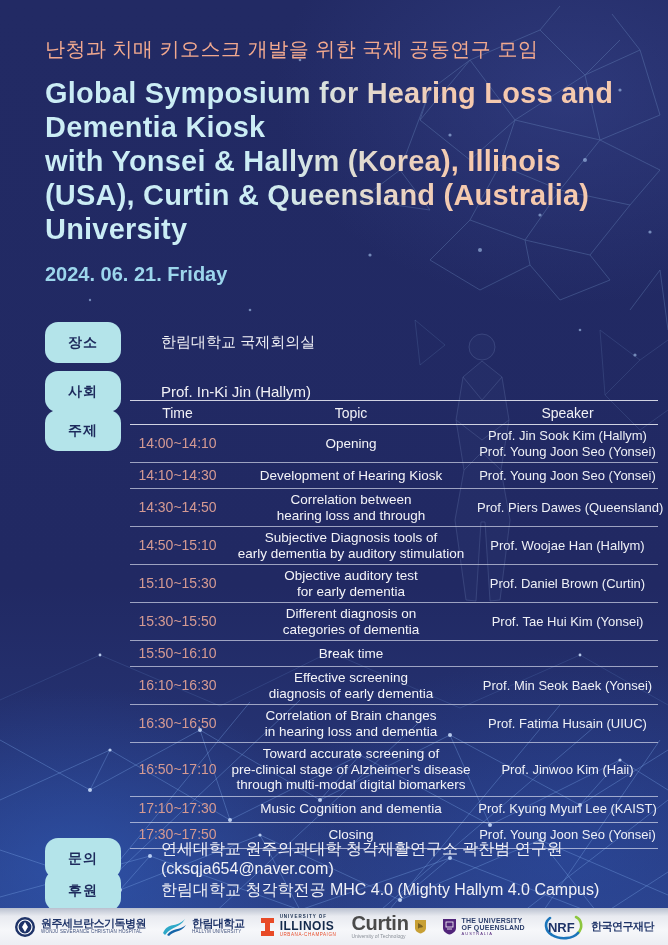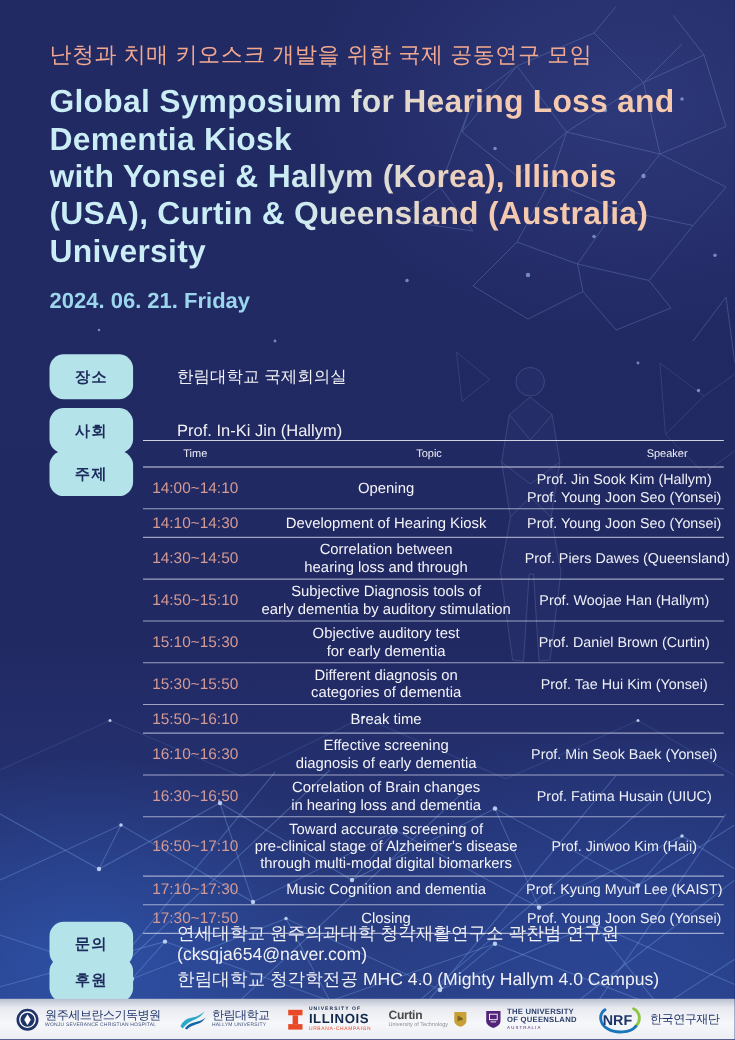--- a/index.html
+++ b/index.html
@@ -56,22 +56,21 @@
 
   .schedule {
     position:absolute; left:130px; right:10px; top:400px;
     color:#f1f1f6;
   }
   .t-head {
     display:grid; grid-template-columns:95px 252px 1fr;
     border-top:1px solid rgba(238,240,248,0.85);
     border-bottom:1px solid rgba(238,240,248,0.85);
     height:25px; align-items:center;
-    font-size:10px;
-    gap:39px;
+    font-size:14px;
   }
   .t-head > div { text-align:center; }
   .t-row {
     display:grid; grid-template-columns:95px 252px 1fr;
     align-items:center; min-height:26px; padding:3px 0;
     border-bottom:1px solid rgba(225,228,242,0.65);
   }
   .t-cell { text-align:center; white-space:pre; line-height:15.5px; font-size:13.5px; }
   .t-cell.c-time { color:#d59a93; font-size:14px; }
   .t-cell.c-topic { color:#f4f4f8;text-align:center; }
@@ -79,26 +78,26 @@
 
   .logo-strip {
     position:absolute; left:0; right:0; bottom:0; height:37px; z-index:2;
     background:linear-gradient(180deg,#b9c0cf 0%,#e8eaf0 22%,#f6f7fa 60%,#eceef3 100%);
     display:flex; align-items:center; justify-content:space-between;
     padding:0 14px;
   }
   .logo { display:flex; align-items:center; gap:5px; }
   .logo svg { flex:0 0 auto; }
   .l-stack { display:flex; flex-direction:column; line-height:1.05; }
-  .l-kr { font-size:11px; font-weight:normal; color:#1e3368; letter-spacing:-0.5px; }
+  .l-kr { font-size:11px; font-weight:bold; color:#1e3368; letter-spacing:-0.5px; }
   .l-sub { font-size:4.5px; color:#3c4d7a; letter-spacing:0.2px; }
   .l-tiny-top { font-size:4.5px; font-weight:bold; color:#13294b; letter-spacing:1px; }
   .l-illinois { font-size:12px; font-weight:bold; color:#13294b; letter-spacing:0.5px; }
   .l-sub-orange { font-size:4.5px; color:#e84a27; letter-spacing:0.6px; }
-  .l-curtin { font-size:11px; font-weight:bold; color:#4a4a4a; letter-spacing:-0.3px; }
+  .l-curtin { font-size:20px; font-weight:bold; color:#4a4a4a; letter-spacing:-0.3px; }
   .l-sub-gray { font-size:5px; color:#8a8f98; }
   .l-uq { font-size:7px; font-weight:bold; color:#2c3e6b; white-space:pre-line; letter-spacing:0.2px; }
   .l-sub-uq { font-size:4px; color:#51247a; letter-spacing:1px; }
   .l-nrf-wrap { position:relative; width:46px; height:26px; }
   .l-nrf {
     position:absolute; left:8px; top:6px;
     font-size:13px; font-weight:bold; color:#1e3368; letter-spacing:0;
   }
 </style>
 </head>

